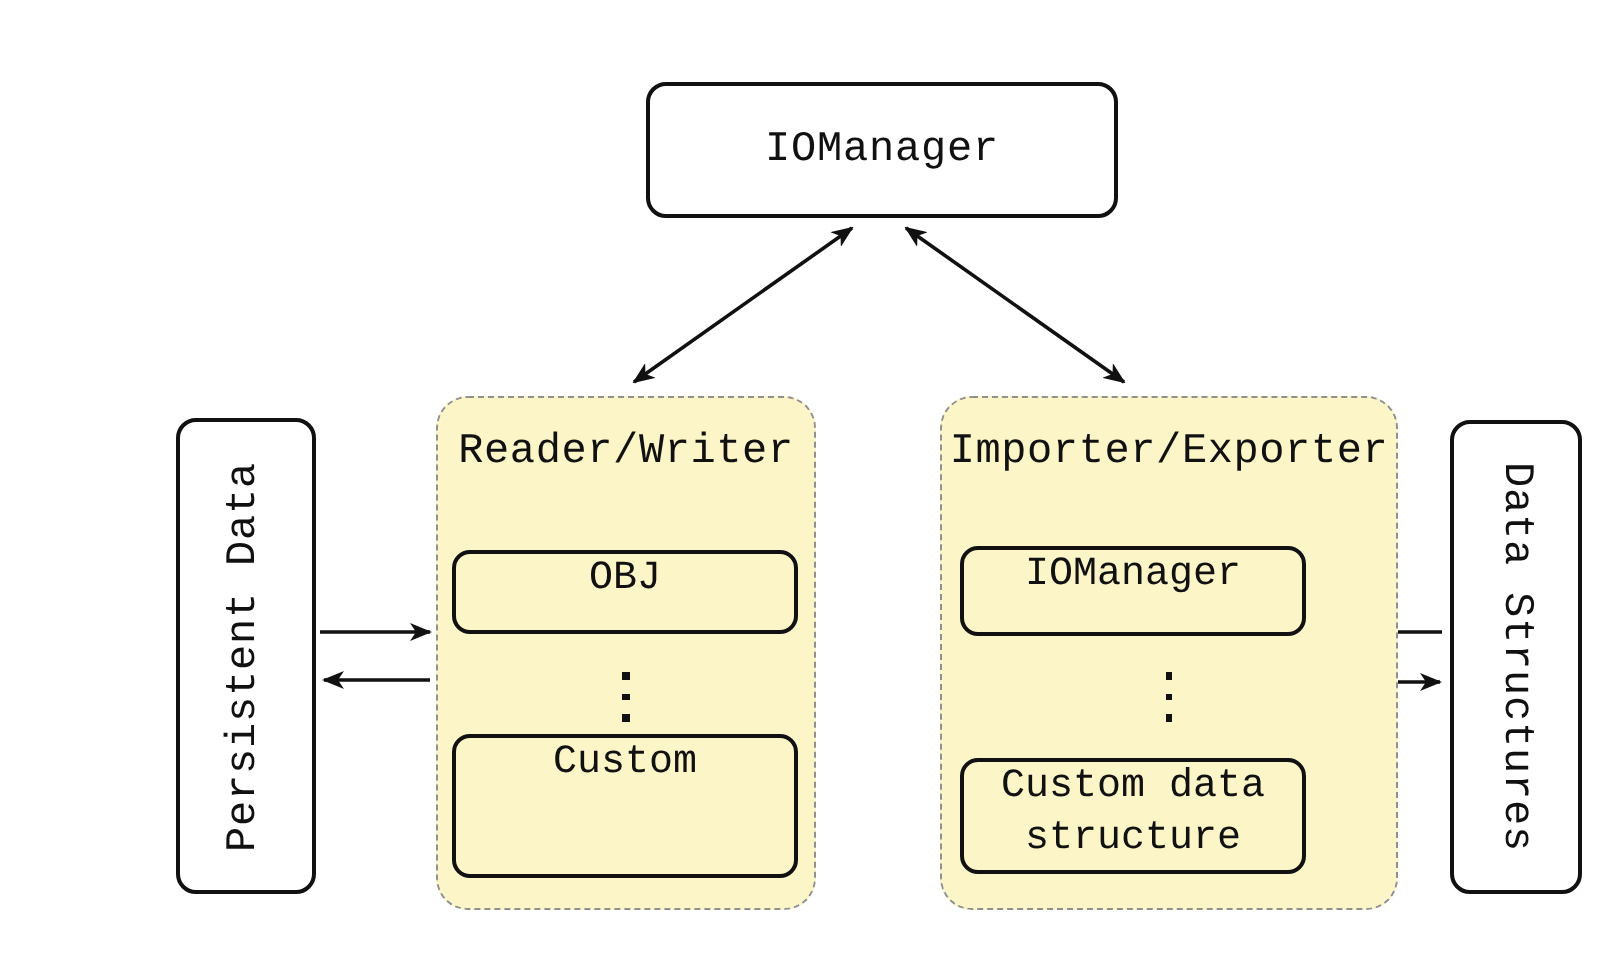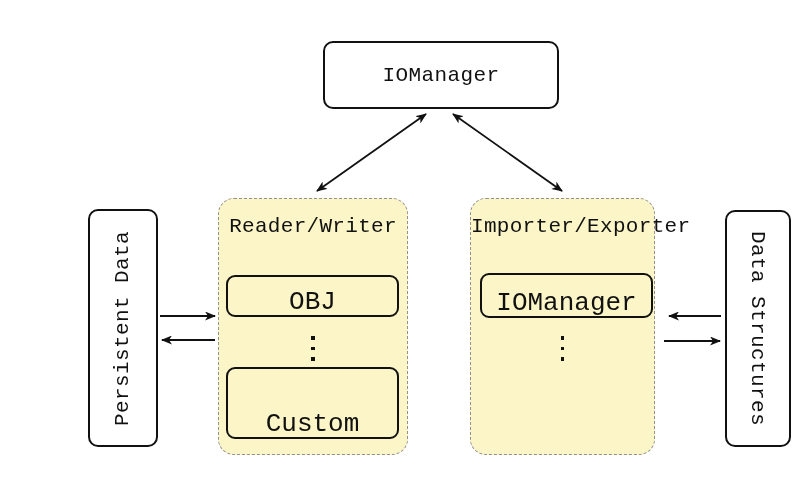--- a/index.html
+++ b/index.html
@@ -61,43 +61,43 @@
     background: #fbf5c7;
     border: 1.6px dashed #909090;
     border-radius: 16px;
   }
   .group-left {
     left: 175px; top: 198px;
     width: 190px; height: 257px;
   }
   .group-right {
     left: 427px; top: 198px;
-    width: 185px; height: 257px;
+    width: 229px; height: 257px;
   }
   .group-title {
     position: absolute;
     left: 0; right: 0;
     top: 16px;
     text-align: center;
     font-size: 21px;
     letter-spacing: 0.3px;
     white-space: nowrap;
   }
   .inner-box {
     position: absolute;
     box-sizing: border-box;
     border: 2.6px solid #111111;
     border-radius: 9px;
     background: transparent;
     display: flex;
     flex-direction: column;
     align-items: center;
-    justify-content: flex-end;
+    justify-content: flex-start;
     text-align: center;
-    font-size: 26px;
+    font-size: 20px;
     line-height: 26px;
     white-space: nowrap;
   }
   .inner-top-left     { left: 7px;  top: 76px;  width: 173px; height: 42px; }
   .inner-bottom-left  { left: 7px;  top: 168px; width: 173px; height: 72px; }
   .inner-top-right    { left: 9px;  top: 74px;  width: 173px; height: 45px; }
   .inner-bottom-right { left: 9px;  top: 180px; width: 173px; height: 58px; }
   .dots {
     position: absolute;
     left: 0; right: 0;
@@ -164,15 +164,19 @@
   <div class="group group-right">
     <div class="group-title">Importer/Exporter</div>
     <div class="inner-box inner-top-right">
       <span>IOManager</span>
     </div>
     <div class="dots dots-right">
       <i></i>
         <i></i>
         <i></i>
     </div>
+    <div class="inner-box inner-bottom-right">
+      <span>Custom data</span>
+      <span>structure</span>
+    </div>
   </div>
 
 </div>
 
 </body></html>

